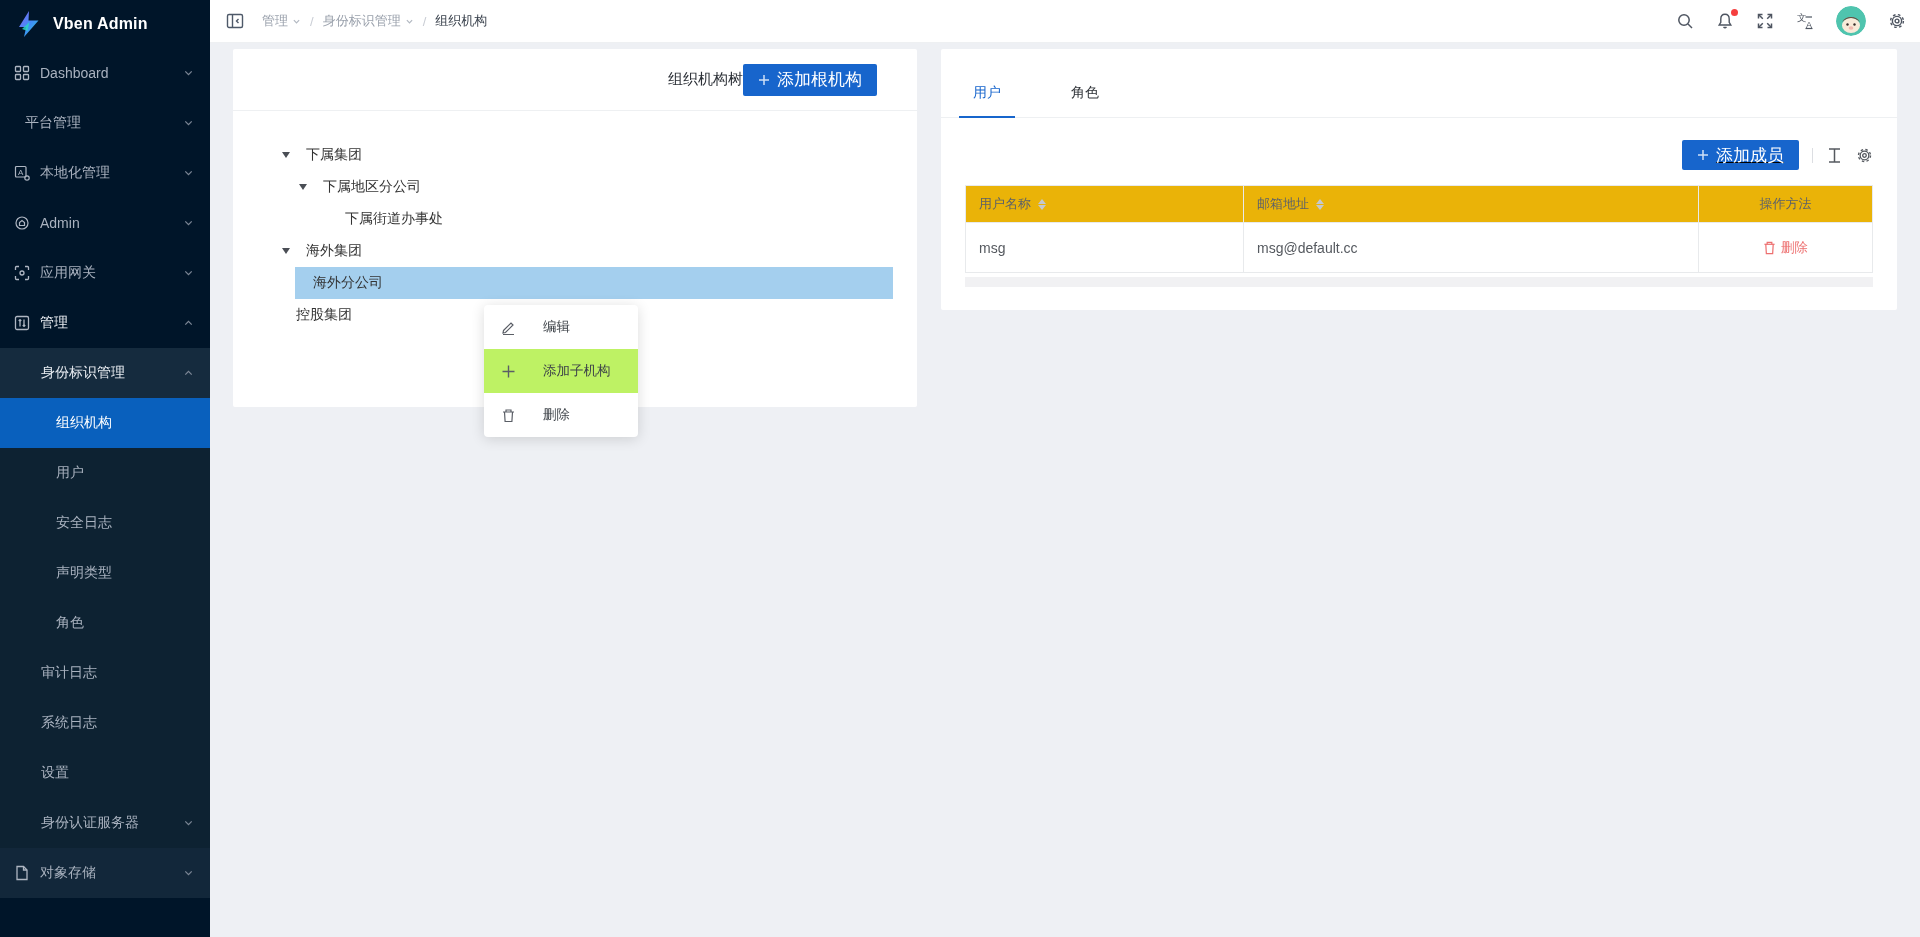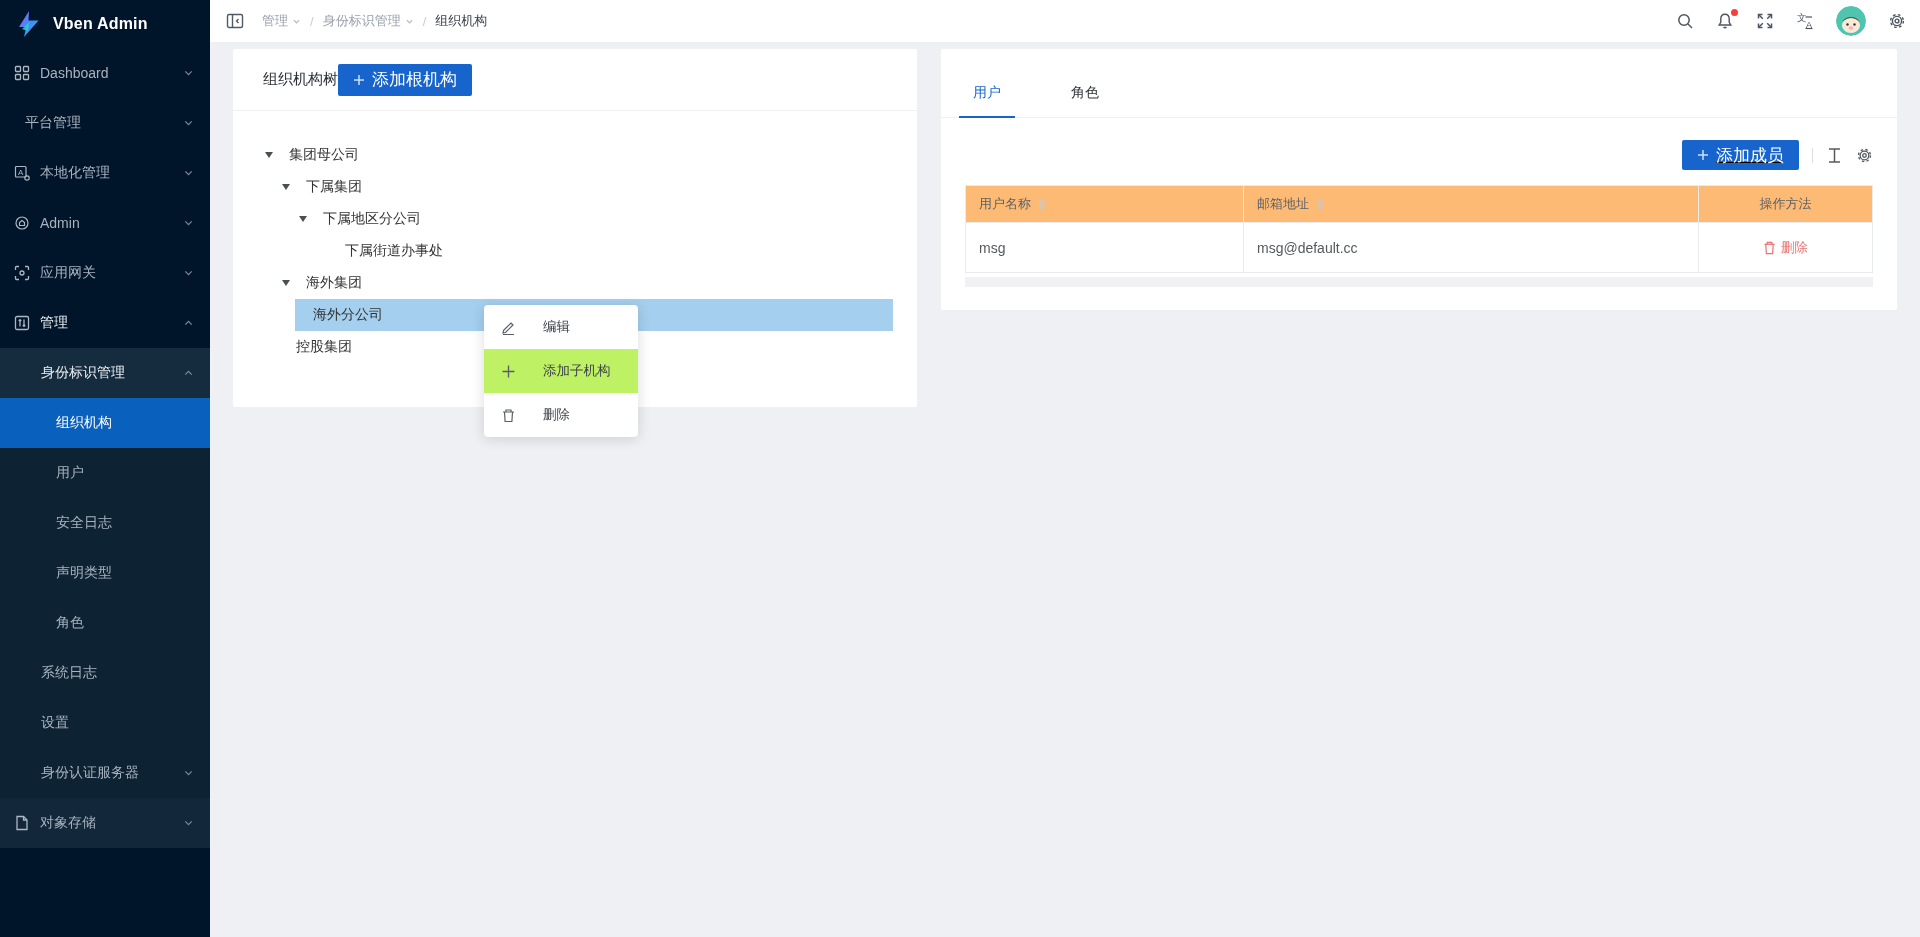--- a/index.html
+++ b/index.html
@@ -37,21 +37,21 @@
   .crumb-sep { margin:0 9px; color:#c9cdd4; }
   .hdr-right { margin-left:auto; display:flex; align-items:center; gap:22px; }
   .hico { width:18px; height:18px; display:inline-flex; color:#4e5561; cursor:pointer; position:relative; }
   .bell-dot { position:absolute; top:-3px; right:-4px; width:7px; height:7px; border-radius:50%; background:#f53f3f; }
   .avatar { width:30px; height:30px; border-radius:50%; overflow:hidden; cursor:pointer; flex:0 0 30px; }
 
   
   .content { flex:1; background:#eef0f4; padding:6px 23px 0; display:flex; gap:24px; align-items:flex-start; }
   .card { background:#fff; border-radius:2px; }
   .card-left { width:684px; height:358px; flex:0 0 684px; }
-  .card-hd { height:62px; display:flex; align-items:center; justify-content:flex-start; padding:0 30px; border-bottom:1px solid #eef0f2; }
+  .card-hd { height:62px; display:flex; align-items:center; justify-content:flex-end; padding:0 40px; border-bottom:1px solid #eef0f2; }
   .card-title { font-size:15px; color:#2c3037; }
   .btn-primary { height:32px; background:#1765cc; color:#fff; border:none; border-radius:2px; padding:0 15px; font-size:17px; display:inline-flex; align-items:center; gap:7px; cursor:pointer; font-family:inherit; }
   .btn-primary.sm { height:30px; }
   .btn-plus { display:inline-flex; color:#cfe0f6; }
 
   
   .tree { padding:28px 24px 0 28px; }
   .trow { height:32px; display:flex; align-items:center; font-size:14px; color:#333; cursor:pointer; }
   .trow .caret { width:26px; flex:0 0 26px; display:flex; align-items:center; }
   .trow .caret i { width:0; height:0; border-left:4.5px solid transparent; border-right:4.5px solid transparent; border-top:6px solid #4a4e55; margin-left:4px; }
@@ -67,21 +67,21 @@
   .tabs { height:69px; border-bottom:1px solid #eef0f2; display:flex; align-items:flex-end; padding-left:18px; }
   .tab { position:relative; padding:0 14px 15px; font-size:14px; color:#2f3338; cursor:pointer; }
   .tab + .tab { margin-left:42px; }
   .tab.active { color:#1765cc; }
   .tab.active::after { content:""; position:absolute; left:0; right:0; bottom:-1px; height:2.5px; background:#1765cc; }
   .toolbar { display:flex; align-items:center; justify-content:flex-end; gap:13px; margin:22px 24px 15px;text-decoration:underline; }
   .vsep { width:1px; height:15px; background:#dcdee2; }
   .tico { width:17px; height:17px; display:inline-flex; color:#55595f; cursor:pointer; }
 
   .tbl { margin:0 24px; border:1px solid #e8eaec; }
-  .thead { display:flex; background:#fdba74; }
+  .thead { display:flex; background:#eab308; }
   .th { height:37px; display:flex; align-items:center; padding:0 13px; font-size:13px; color:#5d6269; border-right:1px solid #e8eaec; border-bottom:1px solid #e8eaec; }
   .th:last-child, .td:last-child { border-right:none; }
   .col-name { width:278px; flex:0 0 278px; }
   .col-email { width:455px; flex:0 0 455px; }
   .col-action { flex:1; justify-content:center; }
   .tbody-row { display:flex; background:#fff; }
   .td { height:49px; display:flex; align-items:center; padding:0 13px; font-size:14px; color:#55595f; border-right:1px solid #e8eaec; }
   .sorter { display:inline-flex; flex-direction:column; margin-left:7px; gap:1px; cursor:pointer; }
   .sorter i { width:0; height:0; border-left:4px solid transparent; border-right:4px solid transparent; }
   .sorter .s-up { border-bottom:5px solid #c5c8ce; }
@@ -229,20 +229,23 @@
         <span class="lbl">用户</span>
       </div>
       <div class="mi lvl2 sub-bg">
         <span class="lbl">安全日志</span>
       </div>
       <div class="mi lvl2 sub-bg">
         <span class="lbl">声明类型</span>
       </div>
       <div class="mi lvl2 sub-bg">
         <span class="lbl">角色</span>
+      </div>
+      <div class="mi lvl1 sub-bg">
+        <span class="lbl">审计日志</span>
       </div>
       <div class="mi lvl1 sub-bg">
         <span class="lbl">系统日志</span>
       </div>
       <div class="mi lvl1 sub-bg">
         <span class="lbl">设置</span>
       </div>
       <div class="mi lvl1 sub-bg">
         <span class="lbl">身份认证服务器</span>
         <span class="chev">
@@ -365,26 +368,20 @@
           <button class="btn-primary">
             <span class="btn-plus">
                 <svg width="12" height="12" viewBox="0 0 12 12" stroke="currentColor" stroke-width="1.5">
                   <path d="M6 1 V11 M1 6 H11"></path>
                 </svg>
               </span>
             <span>添加根机构</span>
           </button>
         </div>
         <div class="tree">
-          <div class="trow lv0">
-            <span class="caret">
-                <i></i>
-              </span>
-            <span class="tlabel">集团母公司</span>
-          </div>
           <div class="trow lv1">
             <span class="caret">
                 <i></i>
               </span>
             <span class="tlabel">下属集团</span>
           </div>
           <div class="trow lv2">
             <span class="caret">
                 <i></i>
               </span>

